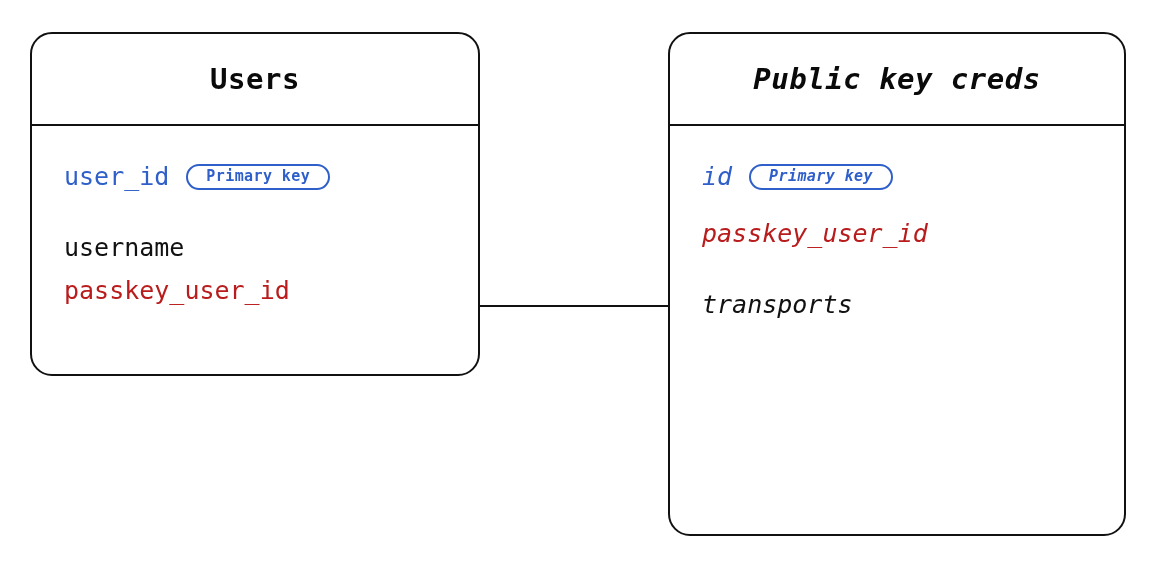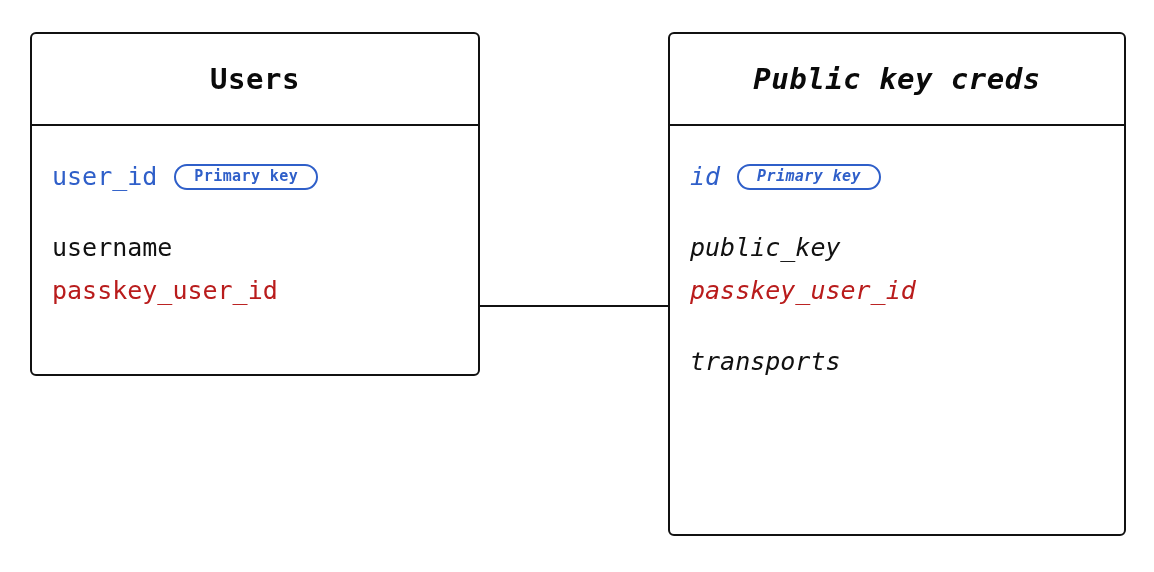--- a/index.html
+++ b/index.html
@@ -22,21 +22,21 @@
     width: 1154px;
     height: 572px;
   }
 
   
   .entity {
     position: absolute;
     box-sizing: border-box;
     background: #ffffff;
     border: 2px solid #111111;
-    border-radius: 6px;
+    border-radius: 22px;
     overflow: hidden;
   }
 
   .entity-header {
     box-sizing: border-box;
     height: 92px;
     border-bottom: 2px solid #111111;
     display: flex;
     align-items: center;
     justify-content: center;
@@ -46,21 +46,21 @@
     font-family: "DejaVu Sans Mono", "Liberation Mono", monospace;
     font-size: 29px;
     font-weight: bold;
     letter-spacing: 0.5px;
     color: #0a0a0a;
     white-space: nowrap;
   }
 
   .entity-fields {
     padding-top: 22px;
-    padding-left: 20px;
+    padding-left: 32px;
     padding-right: 20px;
   }
 
   .field-row {
     height: 57px;
     display: flex;
     align-items: center;
     gap: 17px;
     white-space: nowrap;
   }
@@ -165,23 +165,20 @@
     </div>
     <div class="entity-fields">
 
       <div class="field-row">
         <span class="field-name pk">id</span>
         <span class="pk-badge">
           <span class="pk-badge-label">Primary key</span>
         </span>
       </div>
 
-      <div class="field-row">
-        <span class="field-name plain">public_key</span>
-      </div>
 
       <div class="field-row">
         <span class="field-name fk">passkey_user_id</span>
       </div>
 
 
 
       <div class="field-row">
         <span class="field-name plain">transports</span>
       </div>

